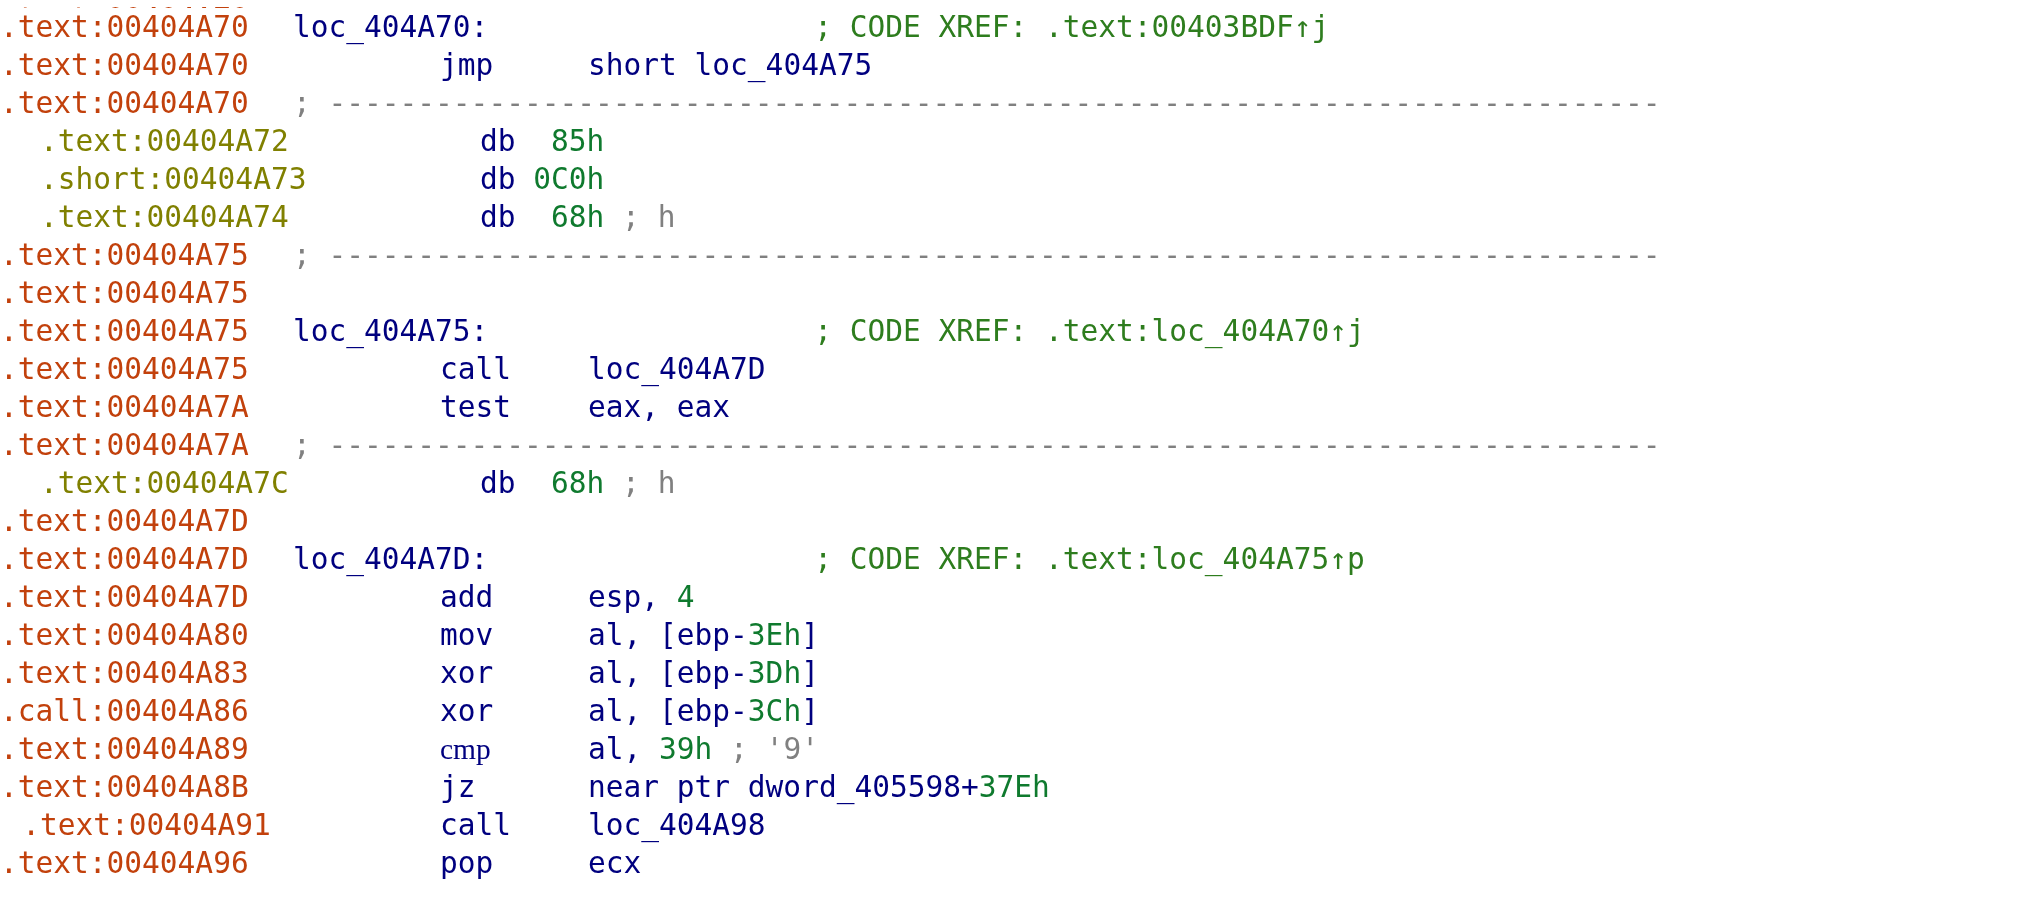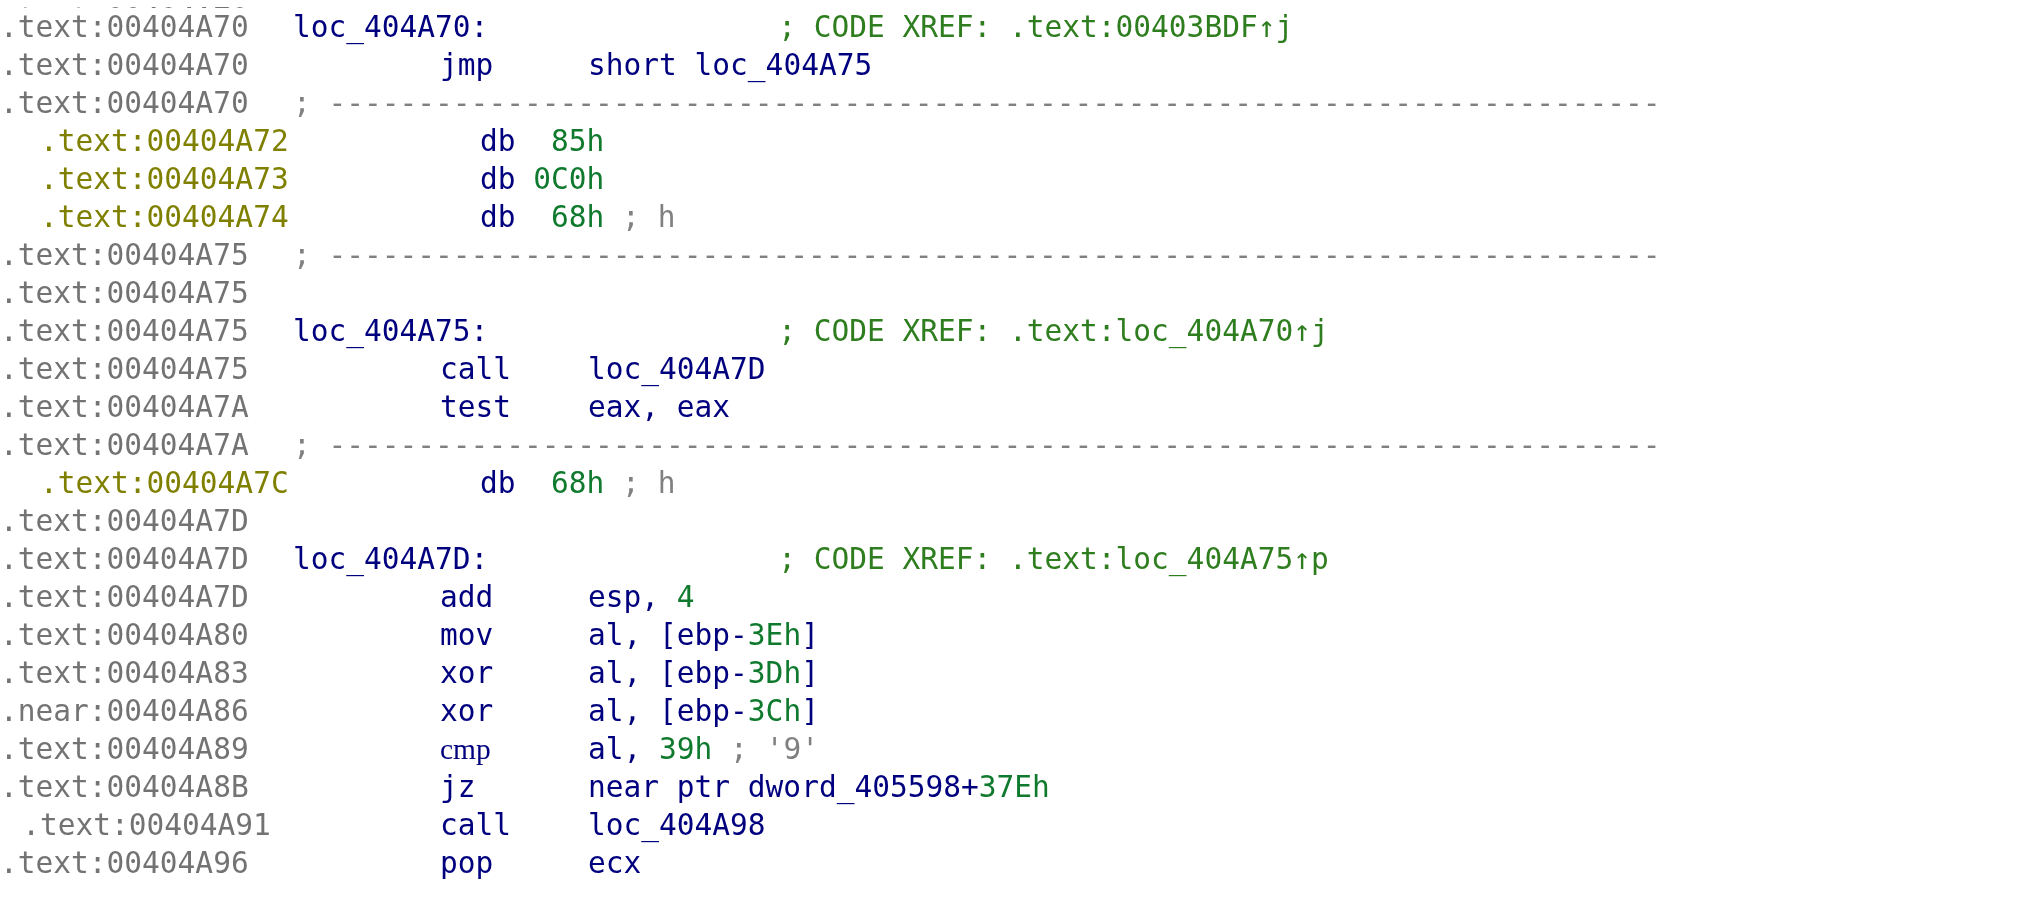--- a/index.html
+++ b/index.html
@@ -34,53 +34,53 @@
     font-family: "DejaVu Sans Mono", "Liberation Mono", monospace;
   }
 
   
   .line.clipped {
     height: 8px;
     line-height: 38px;
     overflow: hidden;
   }
 
-  .addr        { color: #737373; }
+  .addr        { color: #c2410c; }
   .addr.data   { color: #808000; padding-left: 40px; }
   .label       { color: #00007f; }
   .mnem        { color: #00007f; }
   .ops         { color: #00007f; }
   .num         { color: #0f7a2e; }
   .cmt         { color: #808080; }
-  .xref        { color: #2e7d1e; }
+  .xref        { color: #2e7d1e; margin-left: 36px; }
   .dash        { color: #808080; }
   .semi        { color: #808080; }
   .plain       { color: #00007f; }
 </style>
 </head>
 <body>
 
 <div id="disasm">
     <div class="line clipped" style="height: 8px; line-height: 38px;"><span class="addr" style="display: inline-block; width: 293px;">.text:00404A70</span><span class="plain"></span></div>
     <div class="line"><span class="addr" style="display: inline-block; width: 293px;">.text:00404A70</span><span class="label">loc_404A70:</span><span style="display: inline-block; width: 289.75px;"></span><span class="xref">; CODE XREF: .text:00403BDF↑j</span></div>
     <div class="line"><span class="addr" style="display: inline-block; width: 293px;">.text:00404A70</span><span style="display: inline-block; width: 147px;"></span><span class="mnem" style="display: inline-block; width: 148px;">jmp</span><span class="ops">short </span><span class="label">loc_404A75</span></div>
     <div class="line"><span class="addr" style="display: inline-block; width: 293px;">.text:00404A70</span><span class="semi">; </span><span class="dash">---------------------------------------------------------------------------</span></div>
     <div class="line"><span class="addr data" style="display: inline-block; width: 293px;">.text:00404A72</span><span style="display: inline-block; width: 147px;"></span><span class="mnem">db</span><span class="num">  85h</span></div>
-    <div class="line"><span class="addr data" style="display: inline-block; width: 293px;">.text:00404A73</span><span style="display: inline-block; width: 147px;"></span><span class="mnem">db</span><span class="num"> 0C0h</span></div>
+    <div class="line"><span class="addr data" style="display: inline-block; width: 293px;">.short:00404A73</span><span style="display: inline-block; width: 147px;"></span><span class="mnem">db</span><span class="num"> 0C0h</span></div>
     <div class="line"><span class="addr data" style="display: inline-block; width: 293px;">.text:00404A74</span><span style="display: inline-block; width: 147px;"></span><span class="mnem">db</span><span class="num">  68h</span><span class="cmt"> ; h</span></div>
     <div class="line"><span class="addr" style="display: inline-block; width: 293px;">.text:00404A75</span><span class="semi">; </span><span class="dash">---------------------------------------------------------------------------</span></div>
     <div class="line"><span class="addr" style="display: inline-block; width: 293px;">.text:00404A75</span><span class="plain"></span></div>
     <div class="line"><span class="addr" style="display: inline-block; width: 293px;">.text:00404A75</span><span class="label">loc_404A75:</span><span style="display: inline-block; width: 289.75px;"></span><span class="xref">; CODE XREF: .text:loc_404A70↑j</span></div>
     <div class="line"><span class="addr" style="display: inline-block; width: 293px;">.text:00404A75</span><span style="display: inline-block; width: 147px;"></span><span class="mnem" style="display: inline-block; width: 148px;">call</span><span class="label">loc_404A7D</span></div>
     <div class="line"><span class="addr" style="display: inline-block; width: 293px;">.text:00404A7A</span><span style="display: inline-block; width: 147px;"></span><span class="mnem" style="display: inline-block; width: 148px;">test</span><span class="ops">eax, eax</span></div>
     <div class="line"><span class="addr" style="display: inline-block; width: 293px;">.text:00404A7A</span><span class="semi">; </span><span class="dash">---------------------------------------------------------------------------</span></div>
     <div class="line"><span class="addr data" style="display: inline-block; width: 293px;">.text:00404A7C</span><span style="display: inline-block; width: 147px;"></span><span class="mnem">db</span><span class="num">  68h</span><span class="cmt"> ; h</span></div>
     <div class="line"><span class="addr" style="display: inline-block; width: 293px;">.text:00404A7D</span><span class="plain"></span></div>
     <div class="line"><span class="addr" style="display: inline-block; width: 293px;">.text:00404A7D</span><span class="label">loc_404A7D:</span><span style="display: inline-block; width: 289.75px;"></span><span class="xref">; CODE XREF: .text:loc_404A75↑p</span></div>
     <div class="line"><span class="addr" style="display: inline-block; width: 293px;">.text:00404A7D</span><span style="display: inline-block; width: 147px;"></span><span class="mnem" style="display: inline-block; width: 148px;">add</span><span class="ops">esp, </span><span class="num">4</span></div>
     <div class="line"><span class="addr" style="display: inline-block; width: 293px;">.text:00404A80</span><span style="display: inline-block; width: 147px;"></span><span class="mnem" style="display: inline-block; width: 148px;">mov</span><span class="ops">al, [ebp-</span><span class="num">3Eh</span><span class="ops">]</span></div>
     <div class="line"><span class="addr" style="display: inline-block; width: 293px;">.text:00404A83</span><span style="display: inline-block; width: 147px;"></span><span class="mnem" style="display: inline-block; width: 148px;">xor</span><span class="ops">al, [ebp-</span><span class="num">3Dh</span><span class="ops">]</span></div>
-    <div class="line"><span class="addr" style="display: inline-block; width: 293px;">.near:00404A86</span><span style="display: inline-block; width: 147px;"></span><span class="mnem" style="display: inline-block; width: 148px;">xor</span><span class="ops">al, [ebp-</span><span class="num">3Ch</span><span class="ops">]</span></div>
+    <div class="line"><span class="addr" style="display: inline-block; width: 293px;">.call:00404A86</span><span style="display: inline-block; width: 147px;"></span><span class="mnem" style="display: inline-block; width: 148px;">xor</span><span class="ops">al, [ebp-</span><span class="num">3Ch</span><span class="ops">]</span></div>
     <div class="line"><span class="addr" style="display: inline-block; width: 293px;">.text:00404A89</span><span style="display: inline-block; width: 147px;"></span><span class="mnem" style="display: inline-block; width: 148px; font-family: Liberation Serif, serif;">cmp</span><span class="ops">al, </span><span class="num">39h</span><span class="cmt"> ; '9'</span></div>
     <div class="line"><span class="addr" style="display: inline-block; width: 293px;">.text:00404A8B</span><span style="display: inline-block; width: 147px;"></span><span class="mnem" style="display: inline-block; width: 148px;">jz</span><span class="ops">near ptr dword_405598+</span><span class="num">37Eh</span></div>
     <div class="line"><span class="addr" style="display: inline-block; width: 293px; text-align: center;">.text:00404A91</span><span style="display: inline-block; width: 147px;"></span><span class="mnem" style="display: inline-block; width: 148px;">call</span><span class="label">loc_404A98</span></div>
     <div class="line"><span class="addr" style="display: inline-block; width: 293px;">.text:00404A96</span><span style="display: inline-block; width: 147px;"></span><span class="mnem" style="display: inline-block; width: 148px;">pop</span><span class="ops">ecx</span></div>
   </div>
 
 </body></html>

